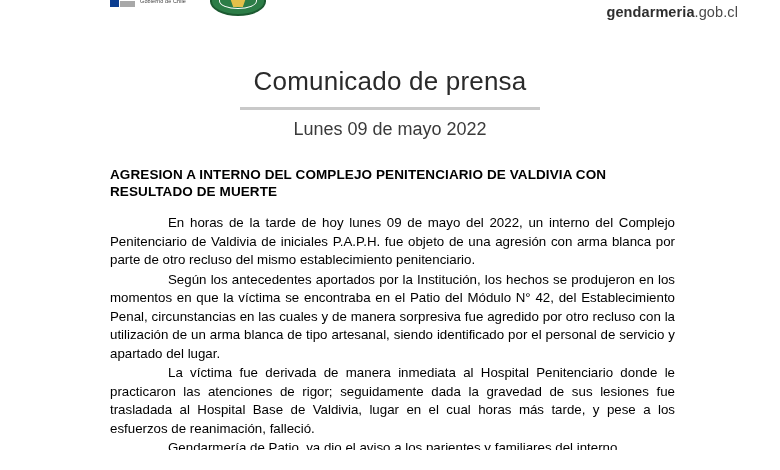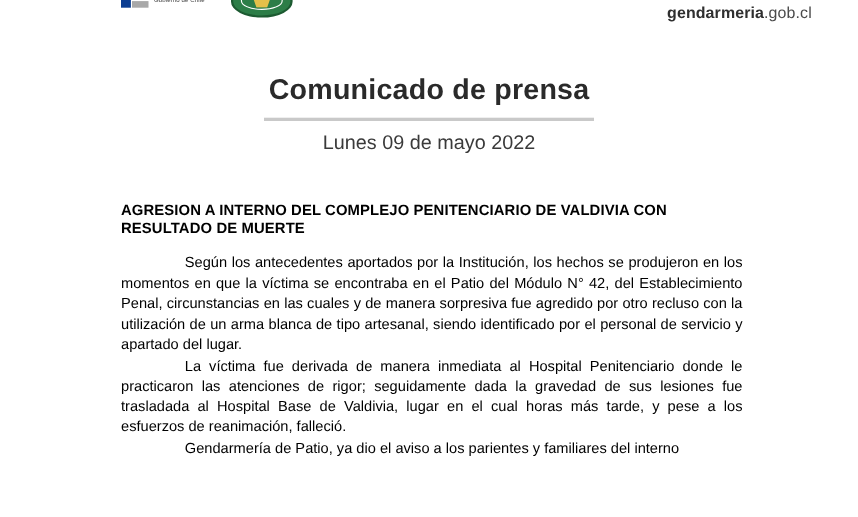--- a/index.html
+++ b/index.html
@@ -126,21 +126,21 @@
     font-weight: bold;
   }
 
   
   .title-block {
     text-align: center;
     margin-top: 22px;
   }
   .doc-title {
     font-size: 26px;
-    font-weight: bold;
+    font-weight: normal;
     color: #2a2a2a;
     letter-spacing: 0.2px;
     text-align: center;
   }
   .rule-wrap {
     display: flex;
     justify-content: center;
     margin-top: 10px;
   }
   .rule {
@@ -149,21 +149,21 @@
     background: #c9c9c9;
   }
   .doc-date {
     margin-top: 9px;
     font-size: 18px;
     color: #3a3a3a;
   }
 
   
   .content {
-    margin: 42px 105px 0 110px;
+    margin: 26px 105px 0 110px;
   }
   .headline {
     font-size: 13.5px;
     font-weight: bold;
     line-height: 17px;
     color: #000000;
     letter-spacing: 0.1px;
   }
   .paragraphs {
     margin-top: 14px;
@@ -215,19 +215,20 @@
     <div class="doc-title">Comunicado de prensa</div>
     <div class="rule-wrap">
       <div class="rule"></div>
     </div>
     <div class="doc-date">Lunes 09 de mayo 2022</div>
   </div>
 
   <div class="content">
     <div class="headline">AGRESION  A INTERNO DEL COMPLEJO PENITENCIARIO DE VALDIVIA CON RESULTADO DE MUERTE</div>
     <div class="paragraphs">
+      <p class="para">En horas de la tarde de hoy lunes 09 de mayo del 2022, un interno del Complejo Penitenciario de Valdivia de iniciales P.A.P.H. fue objeto de una agresión con arma blanca por parte de otro recluso del mismo establecimiento penitenciario.</p>
       <p class="para">Según los antecedentes aportados por la Institución, los hechos se produjeron en los momentos en que la víctima se encontraba en el Patio del Módulo N° 42, del Establecimiento Penal, circunstancias en las cuales y de manera sorpresiva fue agredido por otro recluso con la utilización de un arma blanca de tipo artesanal, siendo identificado por el personal de servicio y apartado del lugar.</p>
       <p class="para">La víctima fue derivada de manera inmediata al Hospital Penitenciario donde le practicaron las atenciones de rigor; seguidamente dada la gravedad de sus lesiones fue trasladada  al Hospital Base de Valdivia, lugar en el cual horas más tarde, y pese a los esfuerzos de reanimación, falleció.</p>
       <p class="para">Gendarmería de Patio, ya dio el aviso a los parientes y familiares del interno</p>
     </div>
   </div>
 
 </div>
 
 </body></html>

